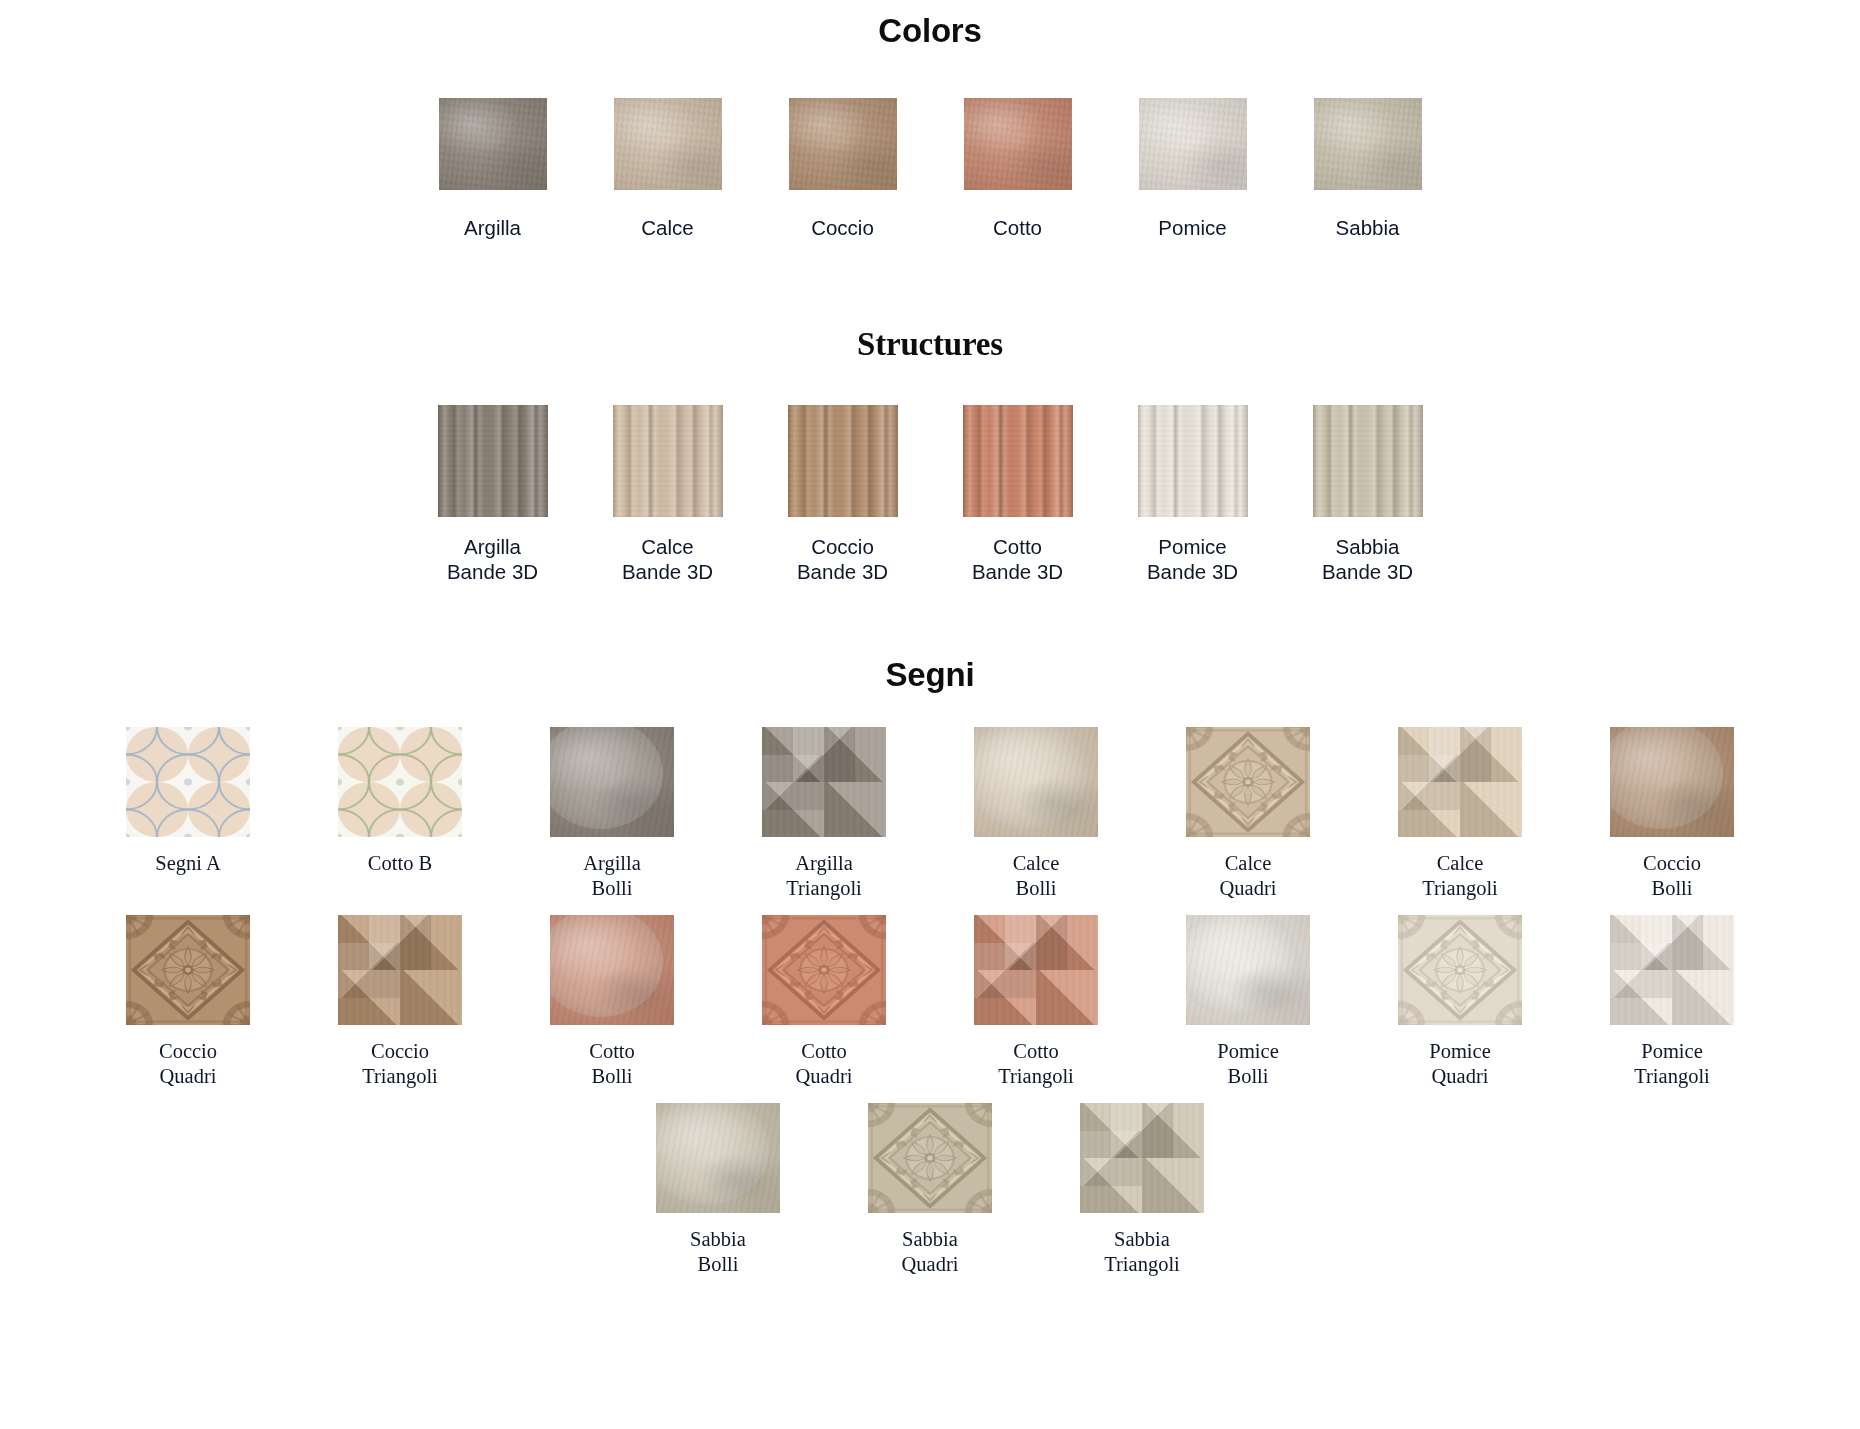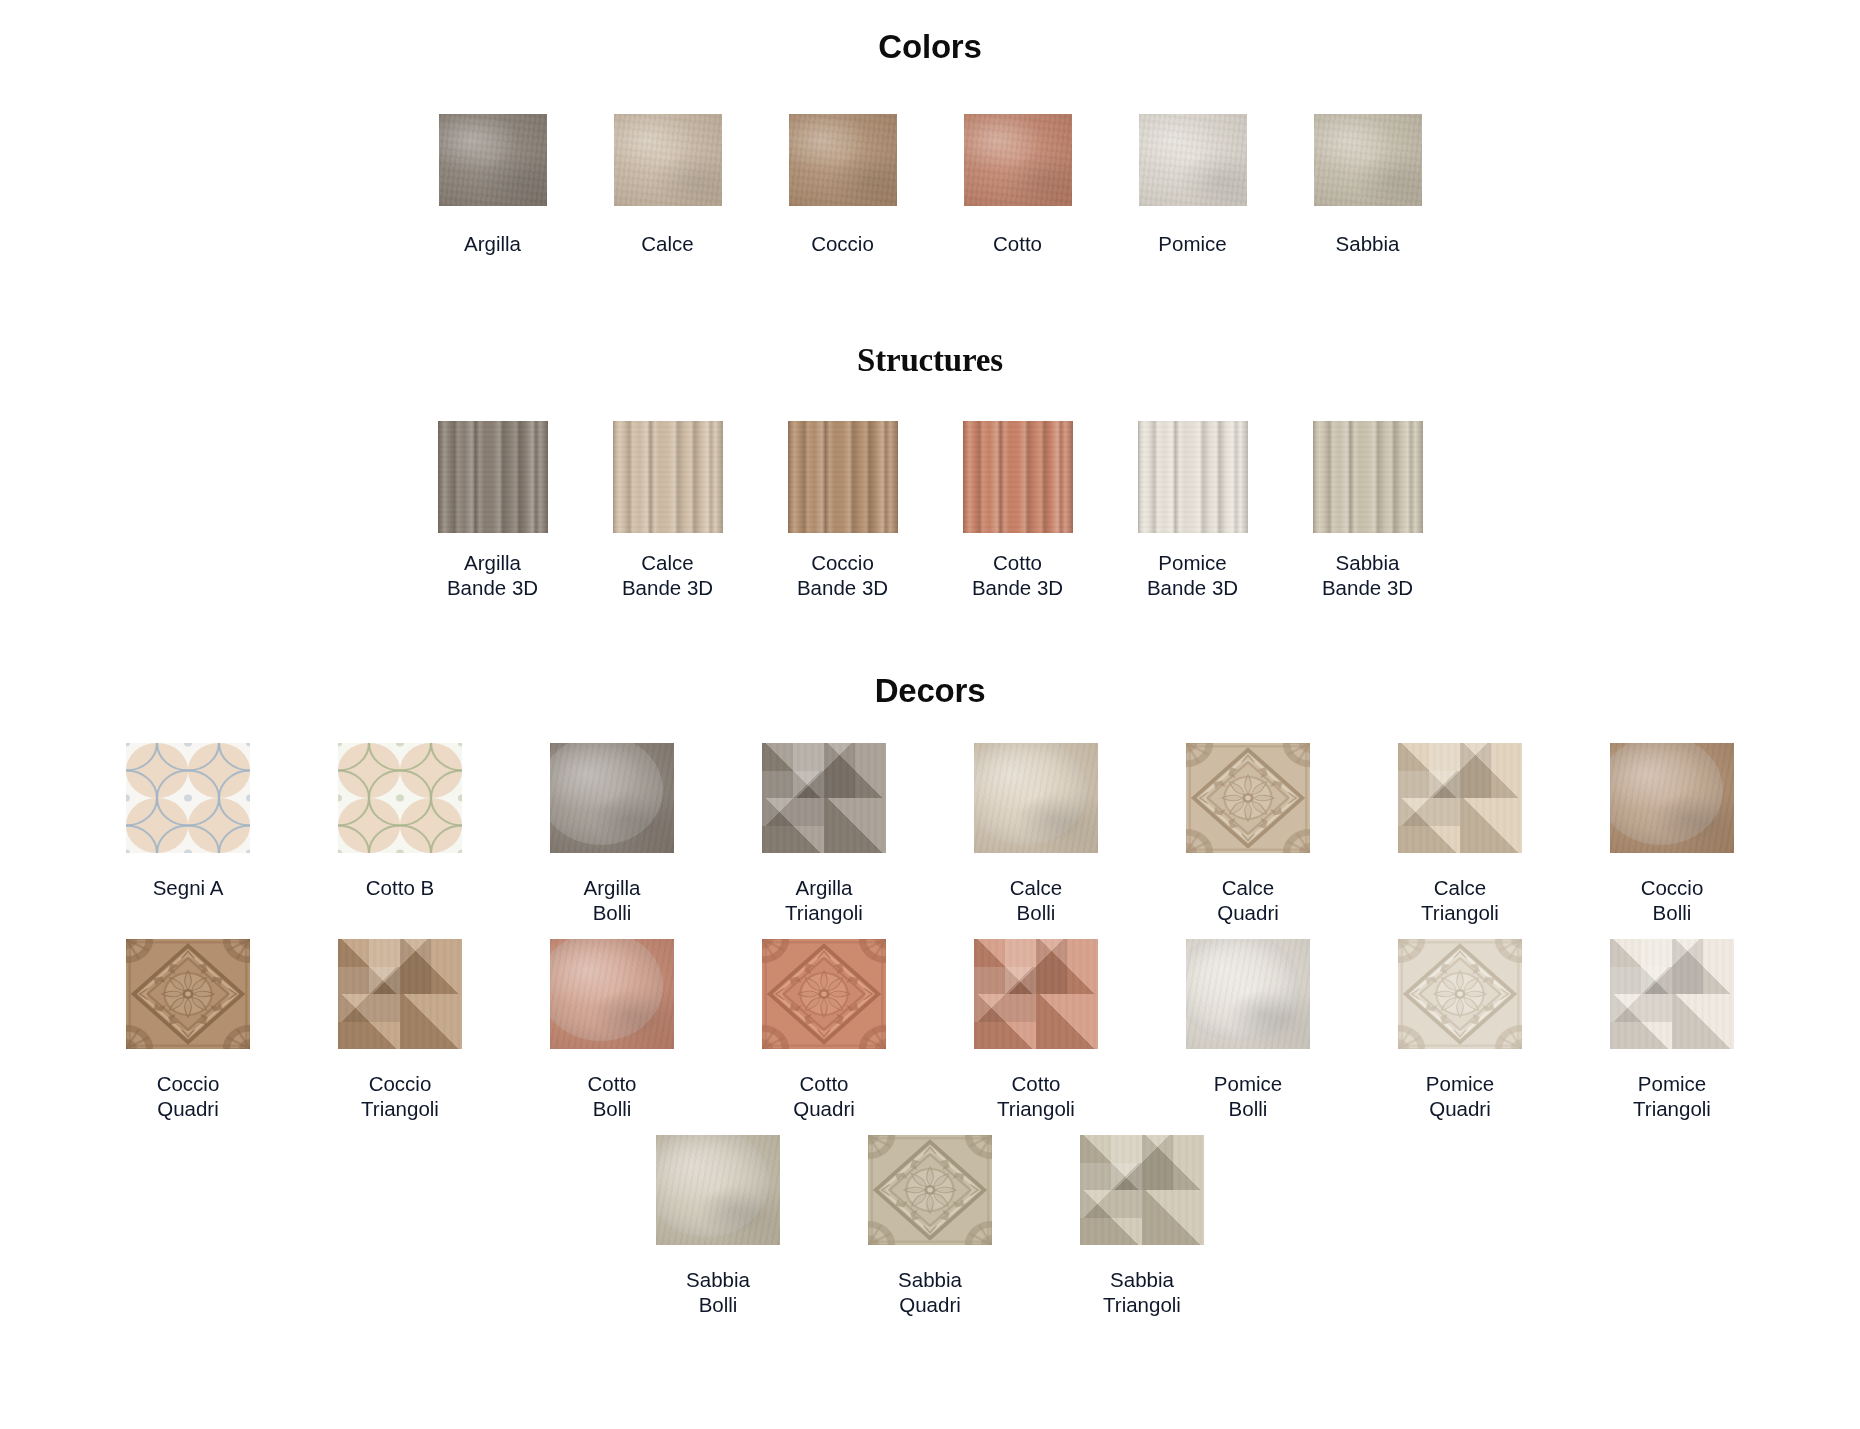--- a/index.html
+++ b/index.html
@@ -14,21 +14,21 @@
   }
   .page { width: 1860px; height: 1429px; position: relative; padding: 0; }
 
   .section { width: 100%; }
   .section-title {
     text-align: center;
     font-size: 33px;
     font-weight: bold;
     letter-spacing: -0.2px;
     color: #0d0d0d;
-    margin: 16px;
+    margin: 0;
   }
 
   .grid {
     display: flex;
     flex-wrap: wrap;
     justify-content: center;
     align-items: flex-start;
   }
 
   .tile-cell {
@@ -68,21 +68,21 @@
   #structures-grid { margin-top: 42px; }
   #structures-grid .tile-cell { width: 175px; }
   #structures-grid .swatch { width: 110px; height: 112px; }
   #structures-grid .tile-label { margin-top: 17px; }
 
   
   #decors-title { margin-top: 72px; }
   #decors-grid { margin-top: 33px; width: 1700px; margin-left: auto; margin-right: auto; }
   #decors-grid .tile-cell { width: 212px; margin-bottom: 14px; }
   #decors-grid .swatch { width: 124px; height: 110px; }
-  #decors-grid .tile-label { margin-top: 22px; }
+  #decors-grid .tile-label { margin-top: 14px; font-family: Liberation Serif, serif; }
 
   
 
   
   .tex-plain {
     background-image:
       radial-gradient(ellipse 70% 55% at 30% 28%, rgba(255,255,255,0.30), rgba(255,255,255,0) 62%),
       radial-gradient(ellipse 60% 48% at 74% 72%, rgba(0,0,0,0.09), rgba(0,0,0,0) 66%),
       radial-gradient(ellipse 90% 80% at 50% 50%, rgba(255,255,255,0.14), rgba(0,0,0,0.10) 88%),
       linear-gradient(135deg, rgba(255,255,255,0.07), rgba(0,0,0,0.07));
@@ -268,21 +268,21 @@
           <div class="swatch" style="background: rgb(207, 198, 178);">
             <div class="tex tex-bande"></div>
           </div>
           <div class="tile-label">Sabbia
 Bande 3D</div>
         </div>
       </div>
   </div>
 
   <div class="section">
-    <h2 class="section-title" id="decors-title">Decors</h2>
+    <h2 class="section-title" id="decors-title">Segni</h2>
     <div class="grid" id="decors-grid">
         <div class="tile-cell">
           <div class="swatch" style="background: rgb(247, 246, 243);">
             <div class="tex tex-segni">
               <svg class="s-svg" viewBox="0 0 100 100" preserveAspectRatio="none">
     <rect width="100" height="100" fill="#f7f6f3"></rect>
     <g transform="translate(25 25)">
       <path d="M0 -25 A25 25 0 0 1 0 25 A25 25 0 0 1 0 -25 Z" fill="#e8cdb4" opacity=".50"></path>
       <path d="M-25 0 A25 25 0 0 1 25 0 A25 25 0 0 1 -25 0 Z" fill="#e8cdb4" opacity=".38"></path>
     </g>

